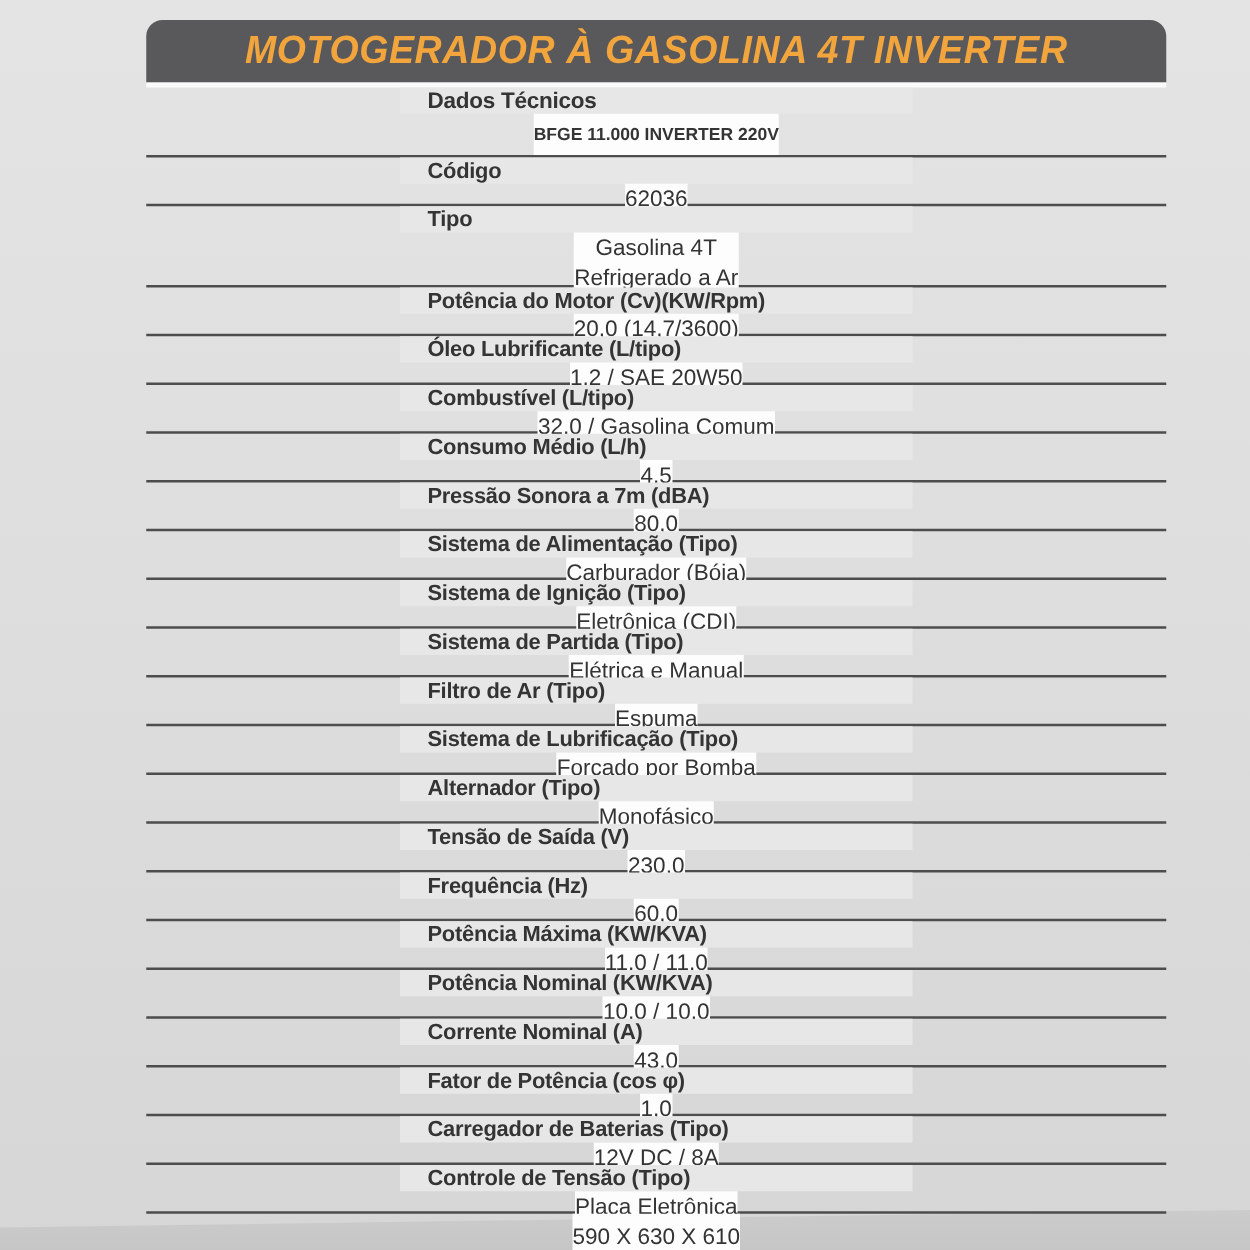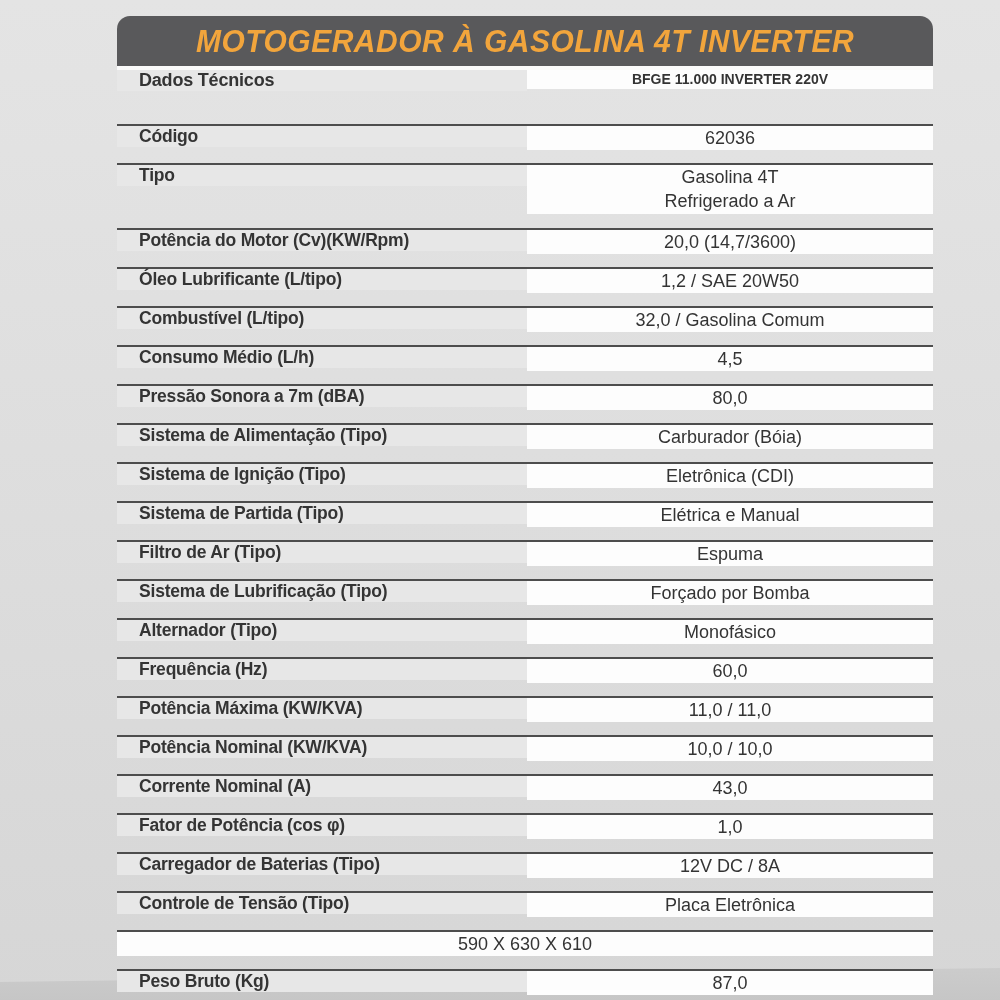--- a/index.html
+++ b/index.html
@@ -36,21 +36,21 @@
     border-radius: 13px 13px 0 0;
     display: flex; align-items: center; justify-content: center;
   }
   .title-bar span {
     font-size: 30px; font-weight: bold; font-style: italic;
     letter-spacing: 0.5px; color: var(--title-color);
     transform: scaleY(1.05);
   }
   .gap { height: 4px; background: var(--gap); }
 
-  .row, .head-row { display: flex; align-items: flex-start; }
+  .row, .head-row { display: flex; align-items: center; flex-direction: column; }
   .head-row { height: 54px; }
   .head-row .label { font-size: 18px; }
   .head-row .value { font-weight: bold; font-size: 14px; }
 
   #rows { border-bottom: 3px solid var(--line); }
   .row { height: 39px; border-top: 2px solid var(--line); }
   .row.tall { height: 65px; }
 
   .label {
     width: 410px; background: var(--label-bg);
@@ -144,20 +144,24 @@
   <div class="row">
     <div class="label">Sistema de Lubrificação (Tipo)</div>
     <div class="value">Forçado por Bomba</div>
   </div>
 
   <div class="row">
     <div class="label">Alternador (Tipo)</div>
     <div class="value">Monofásico</div>
   </div>
 
+  <div class="row">
+    <div class="label">Tensão de Saída (V)</div>
+    <div class="value">230,0</div>
+  </div>
 
   <div class="row">
     <div class="label">Frequência (Hz)</div>
     <div class="value">60,0</div>
   </div>
 
   <div class="row">
     <div class="label">Potência Máxima (KW/KVA)</div>
     <div class="value">11,0 / 11,0</div>
   </div>

